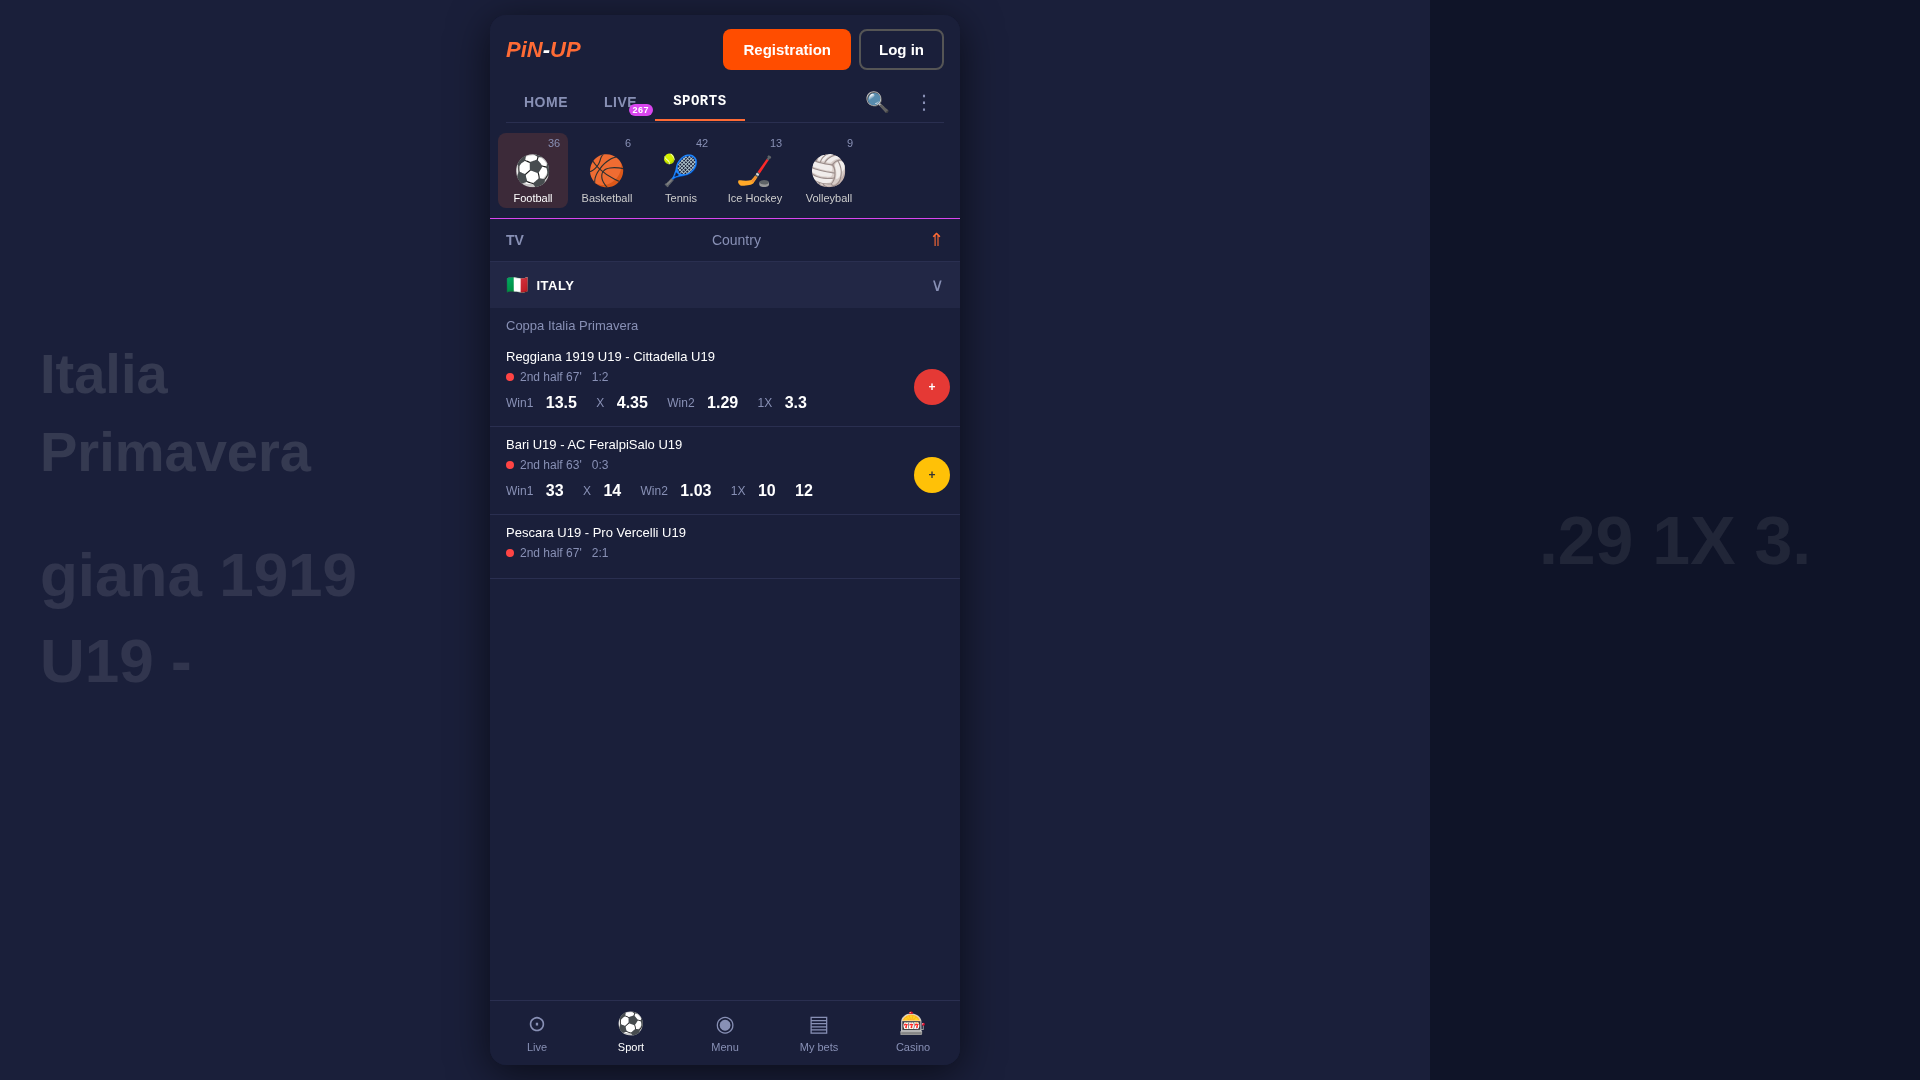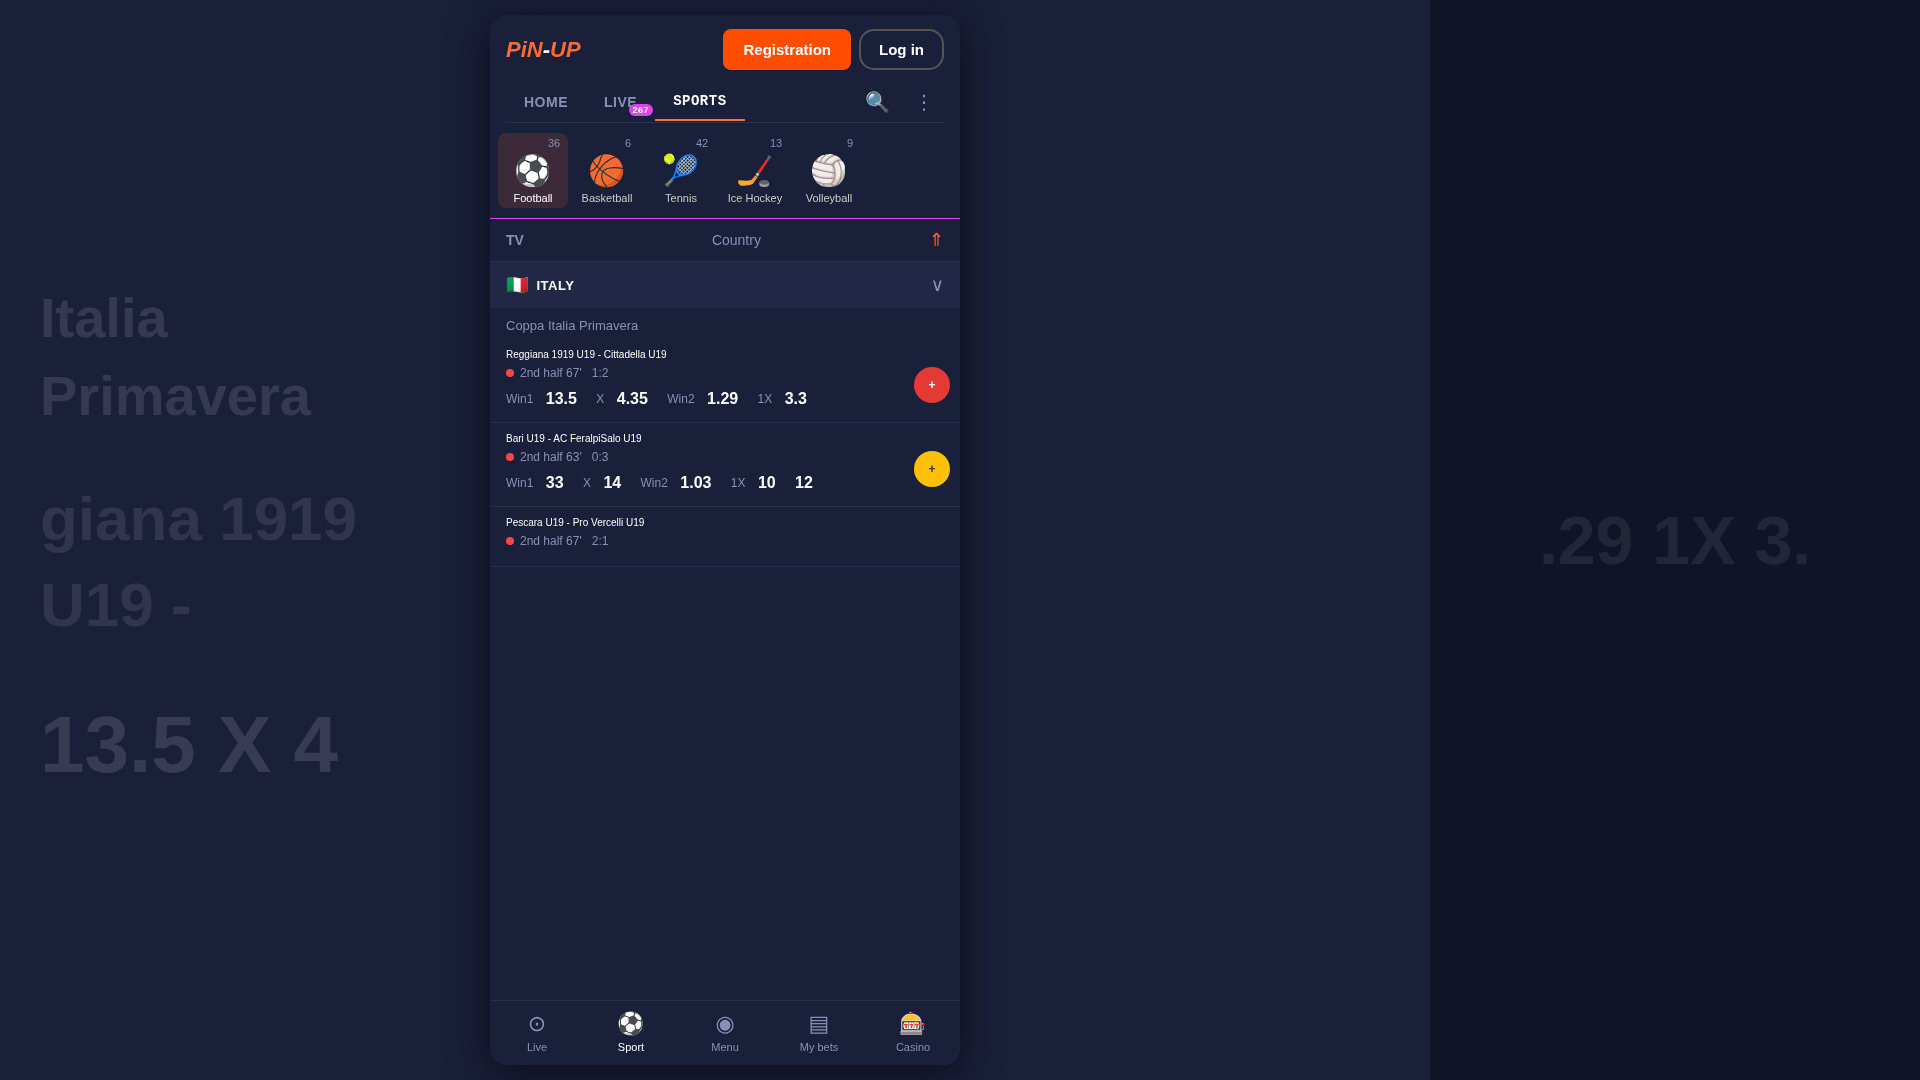--- a/index.html
+++ b/index.html
@@ -95,21 +95,21 @@
       font-size: 15px;
       font-weight: bold;
       cursor: pointer;
     }
 
     .btn-login {
       background: transparent;
       color: white;
       border: 2px solid #555;
       padding: 10px 18px;
-      border-radius: 15px;
+      border-radius: 8px;
       font-size: 15px;
       font-weight: bold;
       cursor: pointer;
     }
 
     
     .nav-tabs {
       display: flex;
       align-items: center;
       border-bottom: 1px solid #2a2f50;
@@ -293,21 +293,21 @@
 
     
     .match-item {
       padding: 10px 16px 14px 16px;
       border-bottom: 1px solid #2a2f50;
       position: relative;
     }
 
     .match-teams {
       color: white;
-      font-size: 10px;
+      font-size: 13px;
       font-weight: 500;
       margin-bottom: 6px;
     }
 
     .match-status {
       display: flex;
       align-items: center;
       gap: 6px;
       margin-bottom: 10px;
     }
@@ -425,21 +425,20 @@
     .up-text { color: #ff6b35; font-size: 22px; font-weight: 900; font-style: italic; }
     .pin-prefix { color: #ff6b35; font-size: 22px; font-weight: 900; font-style: italic; }
 
   </style>
 </head>
 <body>
 
 <div class="bg-text">
   <div style="font-size:56px; margin-bottom: 40px; color:rgba(255,255,255,0.12)">Italia Primavera</div>
   <div style="font-size:62px; margin-bottom: 40px; color:rgba(255,255,255,0.10)">giana 1919 U19 -</div>
-  <div style="font-size:80px; color:rgba(255,255,255,0.13)">13.5  X  4</div>
 </div>
 
 <div class="right-bg">
   <div style="font-size:68px; line-height:2">.29   1X   3.</div>
 </div>
 
 <div class="app-container">
 
   <div class="header">
     <div class="header-top">

